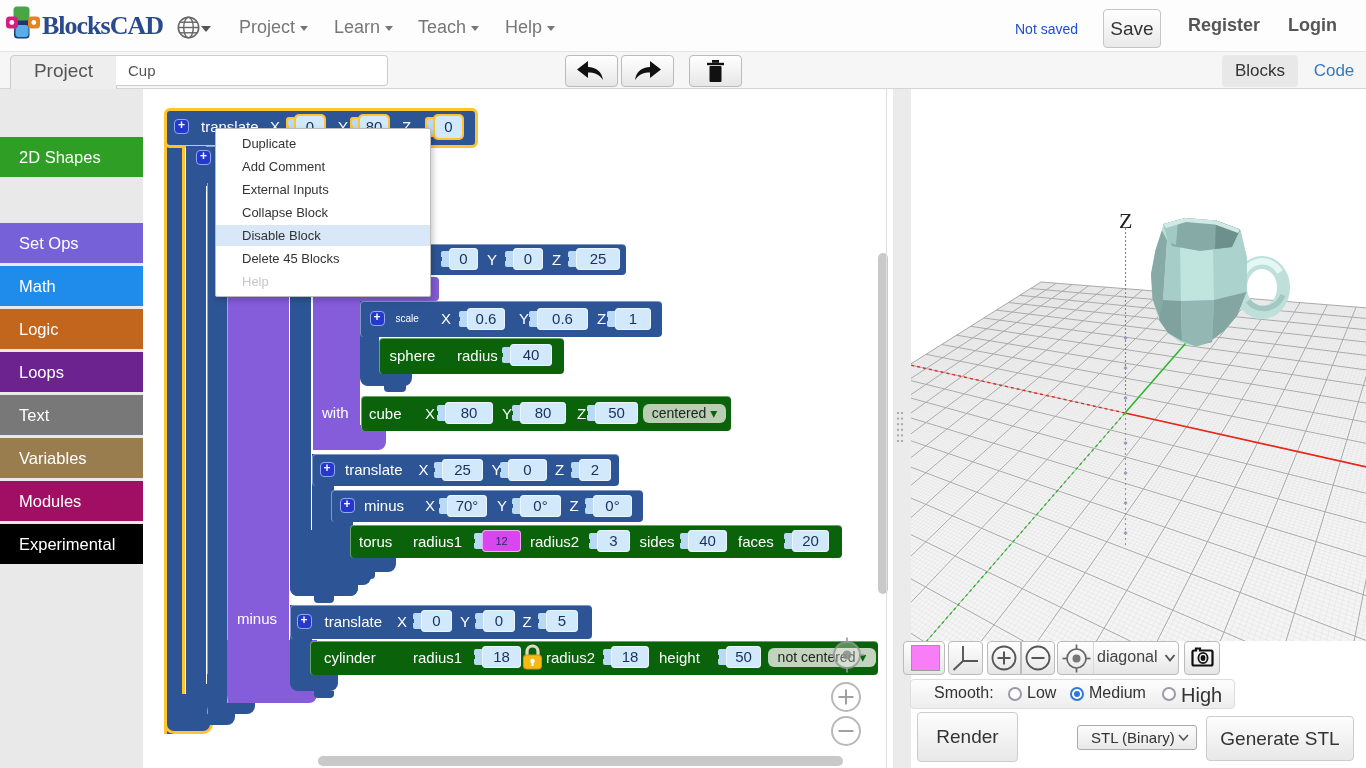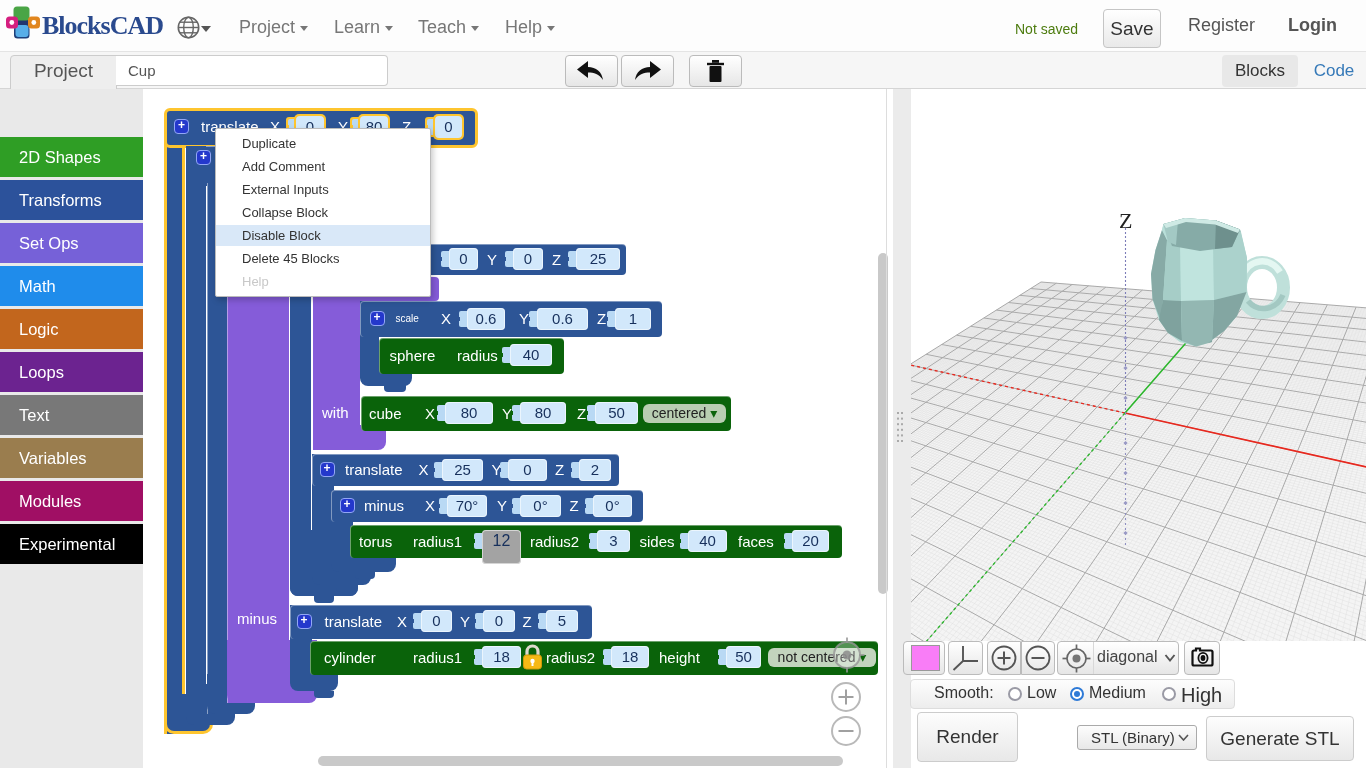--- a/index.html
+++ b/index.html
@@ -29,23 +29,23 @@
 <line x1="2.6" y1="6.2" x2="20.4" y2="6.2" stroke="#666" stroke-width="1.4"></line>
 <line x1="2.6" y1="16.8" x2="20.4" y2="16.8" stroke="#666" stroke-width="1.4"></line>
 </svg>
 <svg style="left:201px;top:26px" width="10" height="6" viewBox="0 0 10 6">
       <polygon points="0,0 10,0 5,6" fill="#555"></polygon>
     </svg>
 <div style="left:239px;top:17px;font-size:18px;color:#777;white-space:nowrap;">Project<span style="display:inline-block;width:0;height:0;border-left:4.5px solid transparent;border-right:4.5px solid transparent;border-top:5px solid #777;margin-left:5px;vertical-align:2px"></span></div>
 <div style="left:334px;top:17px;font-size:18px;color:#777;white-space:nowrap;">Learn<span style="display:inline-block;width:0;height:0;border-left:4.5px solid transparent;border-right:4.5px solid transparent;border-top:5px solid #777;margin-left:5px;vertical-align:2px"></span></div>
 <div style="left:418px;top:17px;font-size:18px;color:#777;white-space:nowrap;">Teach<span style="display:inline-block;width:0;height:0;border-left:4.5px solid transparent;border-right:4.5px solid transparent;border-top:5px solid #777;margin-left:5px;vertical-align:2px"></span></div>
 <div style="left:505px;top:17px;font-size:18px;color:#777;white-space:nowrap;">Help<span style="display:inline-block;width:0;height:0;border-left:4.5px solid transparent;border-right:4.5px solid transparent;border-top:5px solid #777;margin-left:5px;vertical-align:2px"></span></div>
-<div style="left:1015px;top:21px;font-size:14px;color:#4d7c0f;">Not saved</div>
+<div style="left:1015px;top:21px;font-size:14px;color:#1d4ed8;">Not saved</div>
 <div style="left:1103px;top:9px;width:58px;height:39px;background:linear-gradient(#fff,#e9e9e9);border:1px solid #c5c5c5;border-radius:4px;box-sizing:border-box;font-size:19px;color:#333;text-align:center;line-height:37px;">Save</div>
-<div style="left:1188px;top:15px;font-size:18px;font-weight:normal;color:#555;">Register</div>
+<div style="left:1188px;top:15px;font-size:18px;font-weight:bold;color:#555;">Register</div>
 <div style="left:1288px;top:15px;font-size:18px;font-weight:bold;color:#555;">Login</div>
 <div style="left:0px;top:52px;width:1366px;height:37px;background:#f6f6f6;border-bottom:1px solid #d5d5d5;box-sizing:border-box"></div>
 <div style="left:10px;top:55px;width:107px;height:41px;background:#eee;border:1px solid #ccc;border-radius:4px 0 0 4px;box-sizing:border-box;font-size:19px;color:#555;line-height:29px;text-align:center;">Project Name</div>
 <div style="left:116px;top:55px;width:272px;height:31px;background:#fff;border:1px solid #ccc;border-left:none;border-radius:0 4px 4px 0;box-sizing:border-box;font-size:15px;color:#555;line-height:29px;padding-left:12px;">Cup</div>
 <div style="left:565px;top:55px;width:53px;height:32px;"></div>
 <div class="gbtn" style="left:565px;top:55px;width:53px;height:32px"></div>
 <div class="gbtn" style="left:621px;top:55px;width:53px;height:32px"></div>
 <div class="gbtn" style="left:689px;top:55px;width:53px;height:32px"></div>
 <svg style="left:576px;top:60px" width="30" height="22" viewBox="0 0 30 22">
 <path d="M12,1 L12,7 C20,7 26,12 27,20 C23,14 18,12.5 12,12.5 L12,18 L1,9.5 Z" fill="#111"></path>
@@ -55,21 +55,20 @@
     </svg>
 <svg style="left:706px;top:60px" width="19" height="22" viewBox="0 0 19 22">
 <rect x="3.5" y="6" width="12" height="16" rx="1" fill="#111"></rect>
 <rect x="1" y="2.8" width="17" height="2.4" fill="#111"></rect>
 <rect x="6" y="0" width="7" height="2.8" fill="#111"></rect>
 </svg>
 <div style="left:1222px;top:55px;width:76px;height:32px;background:#e8e8e8;border-radius:4px;font-size:17px;color:#333;text-align:center;line-height:32px;">Blocks</div>
 <div style="left:1313px;top:55px;width:42px;height:32px;font-size:17px;color:#3579b8;text-align:center;line-height:32px;">Code</div>
 <div style="left:0px;top:89px;width:143px;height:679px;background:#e9e9e9;"></div>
 <div class="cat" style="top:137px;background:#2f9e25">2D Shapes</div>
-<div class="cat" style="top:180px;background:#2c529b">Transforms</div>
 <div class="cat" style="top:223px;background:#7661d8">Set Ops</div>
 <div class="cat" style="top:266px;background:#1f8ceb">Math</div>
 <div class="cat" style="top:309px;background:#c2661d">Logic</div>
 <div class="cat" style="top:352px;background:#6c2390">Loops</div>
 <div class="cat" style="top:395px;background:#787878">Text</div>
 <div class="cat" style="top:481px;background:#a00f64">Modules</div>
 <div class="cat" style="top:438px;background:#9a7d4e">Variables</div>
 <div class="cat" style="top:524px;background:#000">Experimental</div>
 <div style="left:164px;top:128px;width:14.5px;height:606px;background:#2d5596;border-left:3px solid #fec52f;border-right:3px solid #fec52f"></div>
 <div style="left:164px;top:694px;width:48.5px;height:40px;background:#2d5596;border:3px solid #fec52f;border-top:none;border-radius:0 0 10px 10px;box-sizing:border-box"></div>
@@ -188,21 +187,21 @@
 <div style="left:497px;top:489.5px;height:32px;line-height:32px;color:#fff;font-size:15px;white-space:nowrap;">Y</div>
 <div style="left:512px;top:497.5px;width:10px;height:16px;background:radial-gradient(circle at -3px 50%, rgba(0,0,0,0) 3.8px, #b9d9f4 4.3px);border-radius:2px;"></div>
 <div style="left:520px;top:494.5px;width:41px;height:22px;background:#d2e8fb;border-radius:4px;color:#17305c;font-size:15px;line-height:22px;text-align:center;box-shadow:inset 0 0 0 1px rgba(255,255,255,.55);">0°</div>
 <div style="left:569.5px;top:489.5px;height:32px;line-height:32px;color:#fff;font-size:15px;white-space:nowrap;">Z</div>
 <div style="left:585px;top:497.5px;width:10px;height:16px;background:radial-gradient(circle at -3px 50%, rgba(0,0,0,0) 3.8px, #b9d9f4 4.3px);border-radius:2px;"></div>
 <div style="left:593px;top:494.5px;width:39px;height:22px;background:#d2e8fb;border-radius:4px;color:#17305c;font-size:15px;line-height:22px;text-align:center;box-shadow:inset 0 0 0 1px rgba(255,255,255,.55);">0°</div>
 <div style="left:349.5px;top:524.5px;width:492.5px;height:33px;background:#0a630a;border-radius:4px;border-top:1px solid rgba(255,255,255,.4);border-left:1px solid rgba(255,255,255,.4);box-sizing:border-box;"></div>
 <div style="left:359px;top:524.5px;height:33px;line-height:33px;color:#fff;font-size:15px;white-space:nowrap;">torus</div>
 <div style="left:413px;top:524.5px;height:33px;line-height:33px;color:#fff;font-size:15px;white-space:nowrap;">radius1</div>
 <div style="left:474px;top:532.5px;width:10px;height:16px;background:radial-gradient(circle at -3px 50%, rgba(0,0,0,0) 3.8px, #b9d9f4 4.3px);border-radius:2px;"></div>
-<div style="left:482px;top:529.5px;width:39px;height:34px;background:#a3a3a3;border-radius:4px;color:#17305c;font-size:16px;line-height:22px;text-align:center;box-shadow:inset 0 0 0 1px rgba(255,255,255,.55);">12</div>
+<div style="left:482px;top:529.5px;width:39px;height:22px;background:#d946ef;border-radius:4px;color:#17305c;font-size:11px;line-height:22px;text-align:center;box-shadow:inset 0 0 0 1px rgba(255,255,255,.55);">12</div>
 <div style="left:530px;top:524.5px;height:33px;line-height:33px;color:#fff;font-size:15px;white-space:nowrap;">radius2</div>
 <div style="left:589px;top:532.5px;width:10px;height:16px;background:radial-gradient(circle at -3px 50%, rgba(0,0,0,0) 3.8px, #b9d9f4 4.3px);border-radius:2px;"></div>
 <div style="left:597px;top:529.5px;width:33px;height:22px;background:#d2e8fb;border-radius:4px;color:#17305c;font-size:15px;line-height:22px;text-align:center;box-shadow:inset 0 0 0 1px rgba(255,255,255,.55);">3</div>
 <div style="left:639.5px;top:524.5px;height:33px;line-height:33px;color:#fff;font-size:15px;white-space:nowrap;">sides</div>
 <div style="left:680px;top:532.5px;width:10px;height:16px;background:radial-gradient(circle at -3px 50%, rgba(0,0,0,0) 3.8px, #b9d9f4 4.3px);border-radius:2px;"></div>
 <div style="left:688px;top:529.5px;width:39px;height:22px;background:#d2e8fb;border-radius:4px;color:#17305c;font-size:15px;line-height:22px;text-align:center;box-shadow:inset 0 0 0 1px rgba(255,255,255,.55);">40</div>
 <div style="left:738px;top:524.5px;height:33px;line-height:33px;color:#fff;font-size:15px;white-space:nowrap;">faces</div>
 <div style="left:784px;top:532.5px;width:10px;height:16px;background:radial-gradient(circle at -3px 50%, rgba(0,0,0,0) 3.8px, #b9d9f4 4.3px);border-radius:2px;"></div>
 <div style="left:792px;top:529.5px;width:37px;height:22px;background:#d2e8fb;border-radius:4px;color:#17305c;font-size:15px;line-height:22px;text-align:center;box-shadow:inset 0 0 0 1px rgba(255,255,255,.55);">20</div>
 <div style="left:290px;top:605px;width:21.5px;height:50px;background:#2d5596;"></div>

